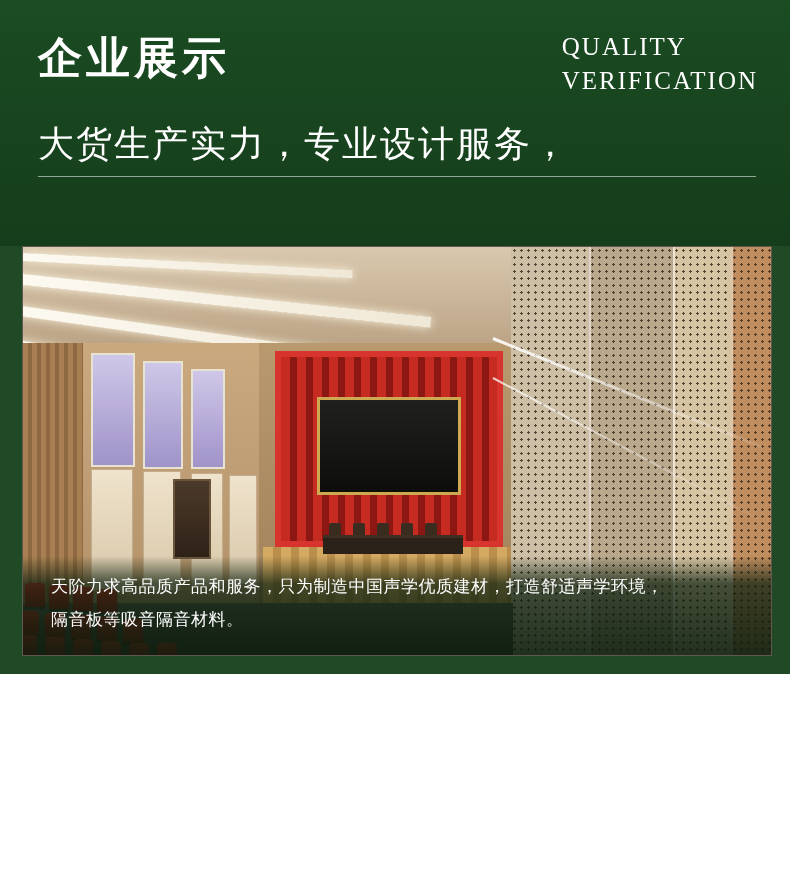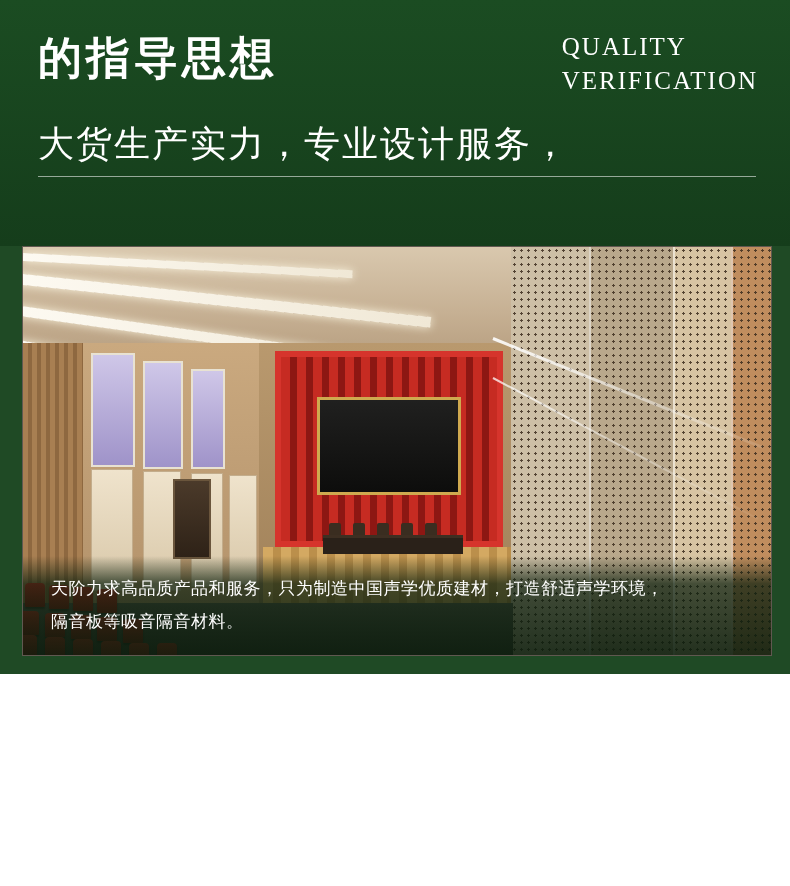--- a/index.html
+++ b/index.html
@@ -247,30 +247,30 @@
     position: absolute;
     left: 0; right: 0; bottom: 0;
     padding: 16px 22px 18px 28px;
     background: linear-gradient(180deg, rgba(10,28,12,0.0) 0%, rgba(12,32,14,0.72) 28%, rgba(10,28,12,0.88) 100%);
     color: #ffffff;
     font-size: 17px;
     line-height: 1.9;
     letter-spacing: 0.5px;
     font-family: "DejaVu Sans", "Liberation Sans", sans-serif;
   }
-  .caption span { display: block; }
+  .caption span { display: block; font-family: Liberation Mono, monospace; }
 </style>
 </head>
 <body>
 
 <div class="page">
 
   <div class="header">
     <div class="header-top">
-      <div class="title-cn">的指导思想</div>
+      <div class="title-cn">企业展示</div>
       <div class="title-en">
         <span>QUALITY</span>
         <span>VERIFICATION</span>
       </div>
     </div>
     <div class="subtitle-wrap">
       <div class="subtitle-line">大货生产实力，专业设计服务，</div>
       <div class="subtitle-rule"></div>
     </div>
   </div>

